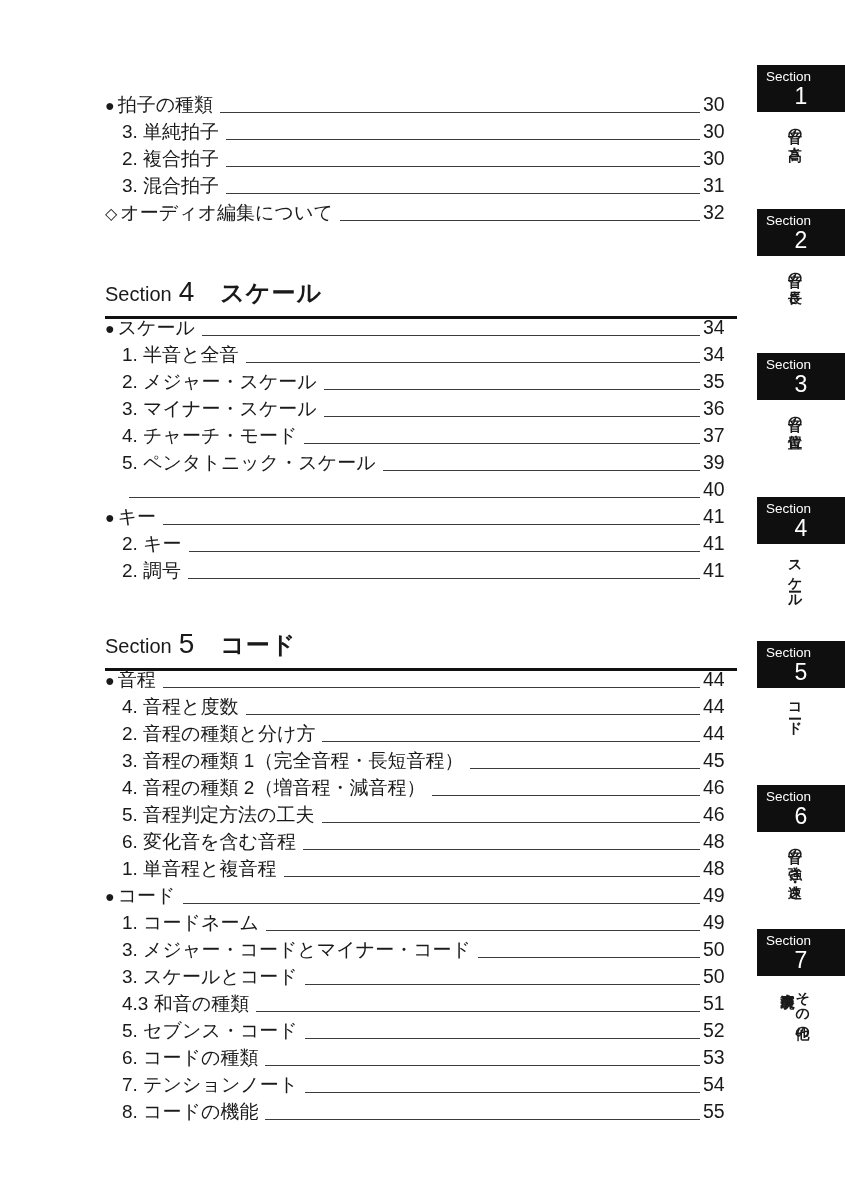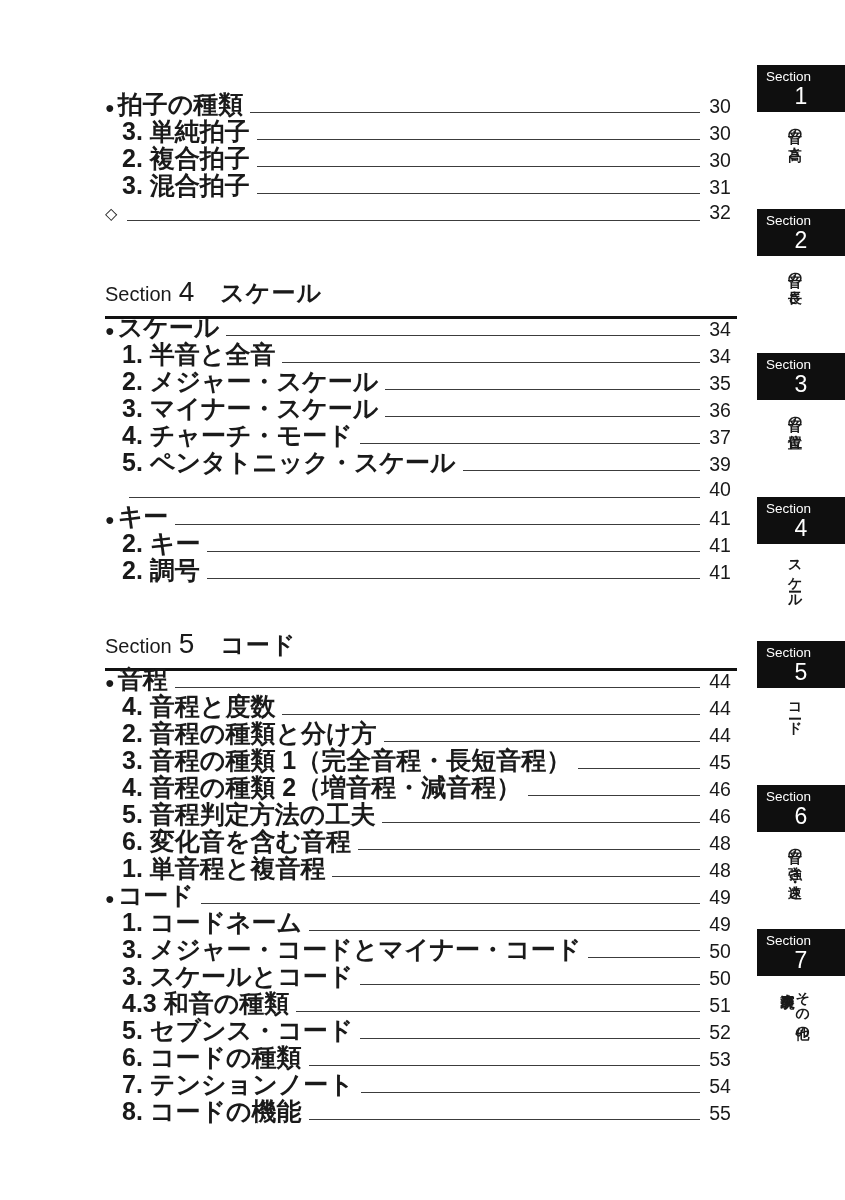--- a/index.html
+++ b/index.html
@@ -4,24 +4,24 @@
 <style>
   html,body{margin:0;padding:0;background:#ffffff;}
   .page{
     position:relative;width:845px;height:1200px;background:#ffffff;overflow:hidden;
     font-family:"Liberation Sans","DejaVu Sans",sans-serif;color:#1a1a1a;
   }
   
   .toc-group{position:absolute;left:105px;width:632px;}
   .row{display:flex;align-items:baseline;height:27px;}
   .row .bullet{font-size:16px;line-height:27px;margin-right:3px;font-weight:700;}
-  .row .label{font-size:25px;line-height:27px;font-weight:700;white-space:nowrap;}
+  .row .label{font-size:19px;line-height:27px;font-weight:400;white-space:nowrap;}
   .row.lvl1{padding-left:17px;}
   .row .leader{flex:1;align-self:flex-end;border-bottom:1.6px solid #3c3c3c;margin:0 3px 5px 7px;min-width:20px;}
-  .row .pagenum{font-size:19.5px;line-height:27px;min-width:34px;text-align:center;font-weight:400;}
+  .row .pagenum{font-size:19.5px;line-height:27px;min-width:34px;text-align:left;font-weight:400;}
   
   .sec-heading{
     position:absolute;left:105px;width:632px;display:flex;align-items:baseline;
     border-bottom:3px solid #111111;padding-bottom:7px;
   }
   .sec-word{font-size:20px;font-weight:400;}
   .sec-num{font-size:28px;font-weight:400;margin-left:7px;}
   .sec-title{font-size:24px;font-weight:700;margin-left:26px;letter-spacing:1px;}
   
   .sidebar{position:absolute;left:0;top:0;width:845px;height:1200px;pointer-events:none;}
@@ -58,20 +58,21 @@
         <span class="leader"></span>
         <span class="pagenum">30</span>
       </div>
       <div class="row lvl1">
         <span class="label">3. 混合拍子</span>
         <span class="leader"></span>
         <span class="pagenum">31</span>
       </div>
       <div class="row lvl0">
         <span class="bullet">◇</span>
+        <span class="label">オーディオ編集について</span>
         <span class="leader"></span>
         <span class="pagenum">32</span>
       </div>
     </div>
 
   <div class="sec-heading" style="top:276px">
     <span class="sec-word">Section</span>
     <span class="sec-num">4</span>
     <span class="sec-title">スケール</span>
   </div>

